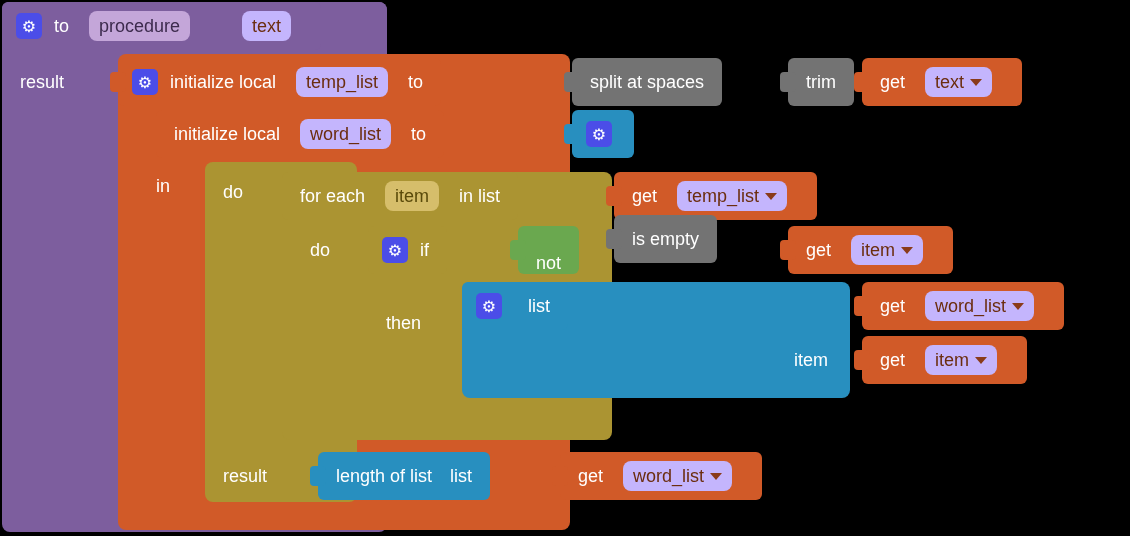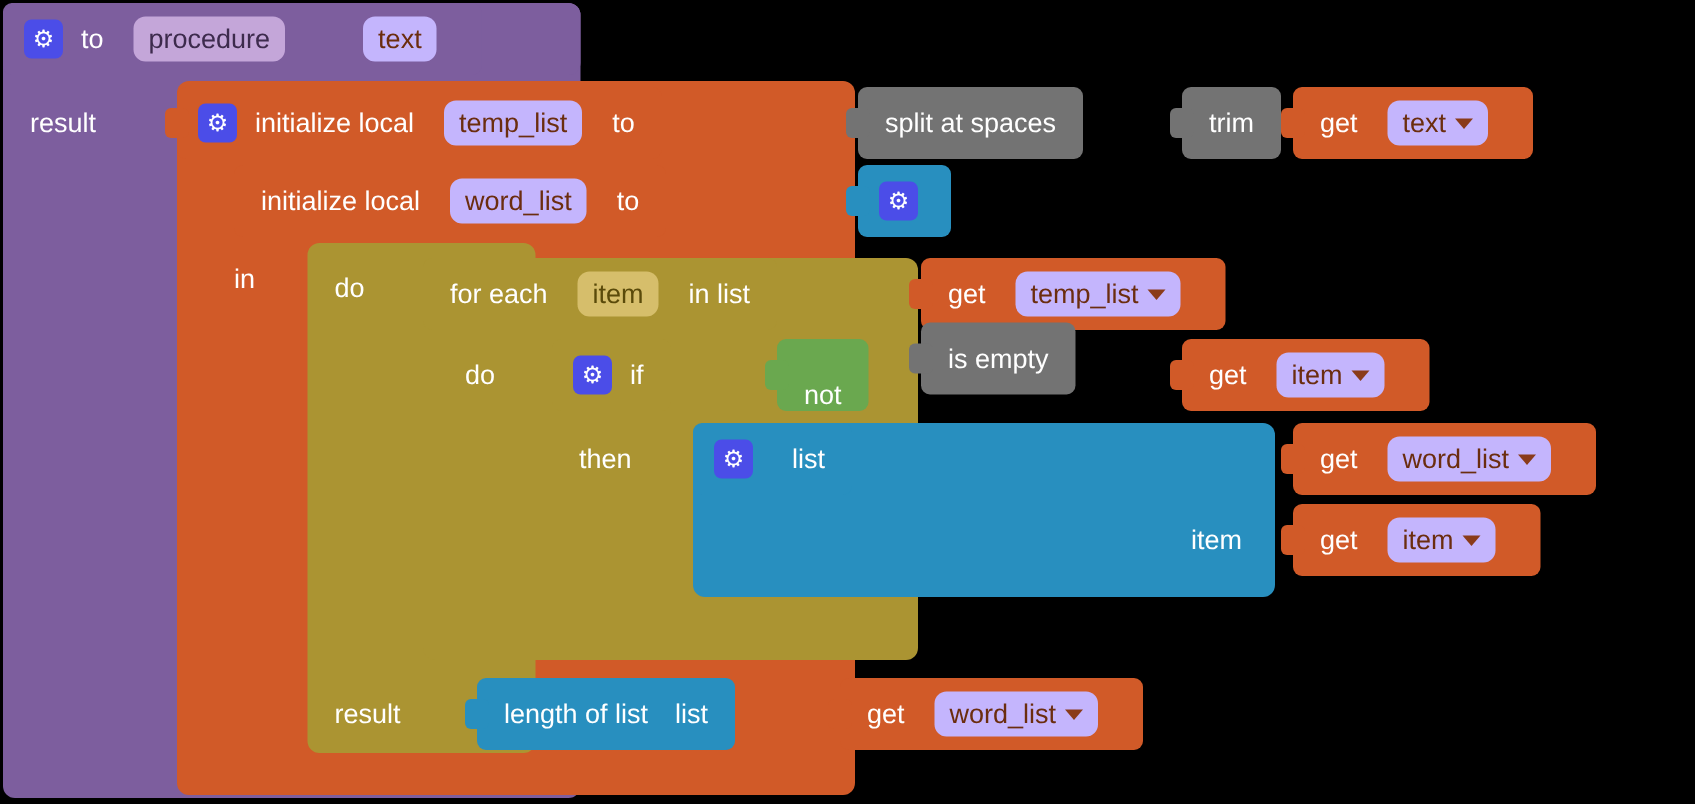--- a/index.html
+++ b/index.html
@@ -185,21 +185,21 @@
 
 <div class="block orange" style="left:788px; top:226px;">
   <div class="connector-l orange"></div>
   <span class="txt">get</span>
   <span class="slot slot-pink">
     <span>item</span>
       <span class="tri"></span>
   </span>
 </div>
 
-<div class="block olive" style="left:368px; top:282px; background:transparent;text-align:center;">
+<div class="block olive" style="left:368px; top:299px; background:transparent;text-align:center;">
   <span class="txt">then</span>
 </div>
 
 <div class="block blue" style="left:462px; top:282px;">
   <span class="gear">⚙</span>
   <span style="width:14px;"></span>
   <span class="txt">list</span>
 </div>
 
 <div class="block orange" style="left:862px; top:282px;">

